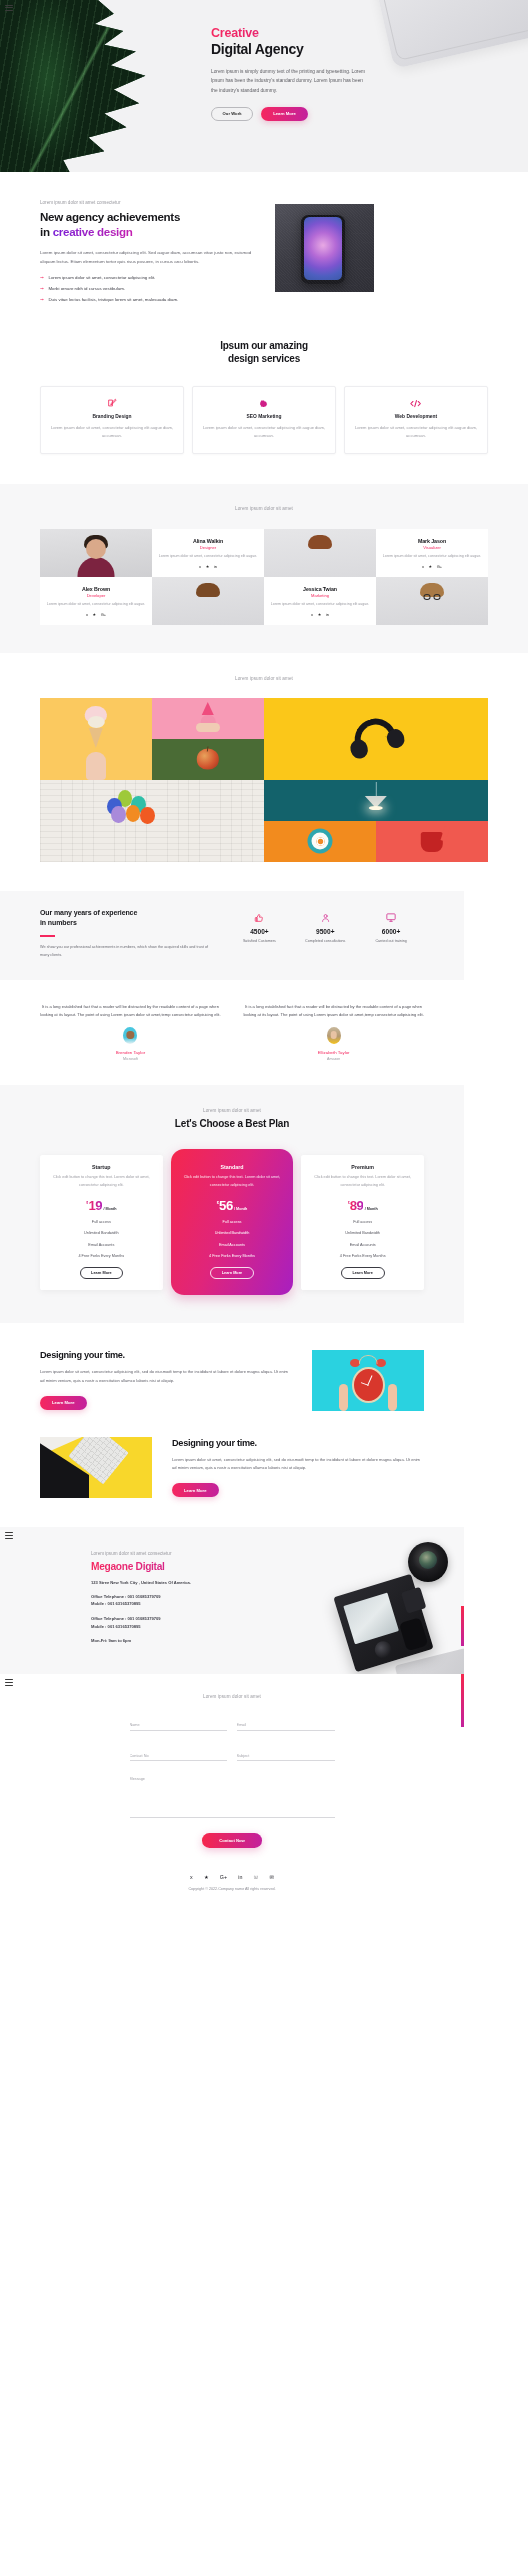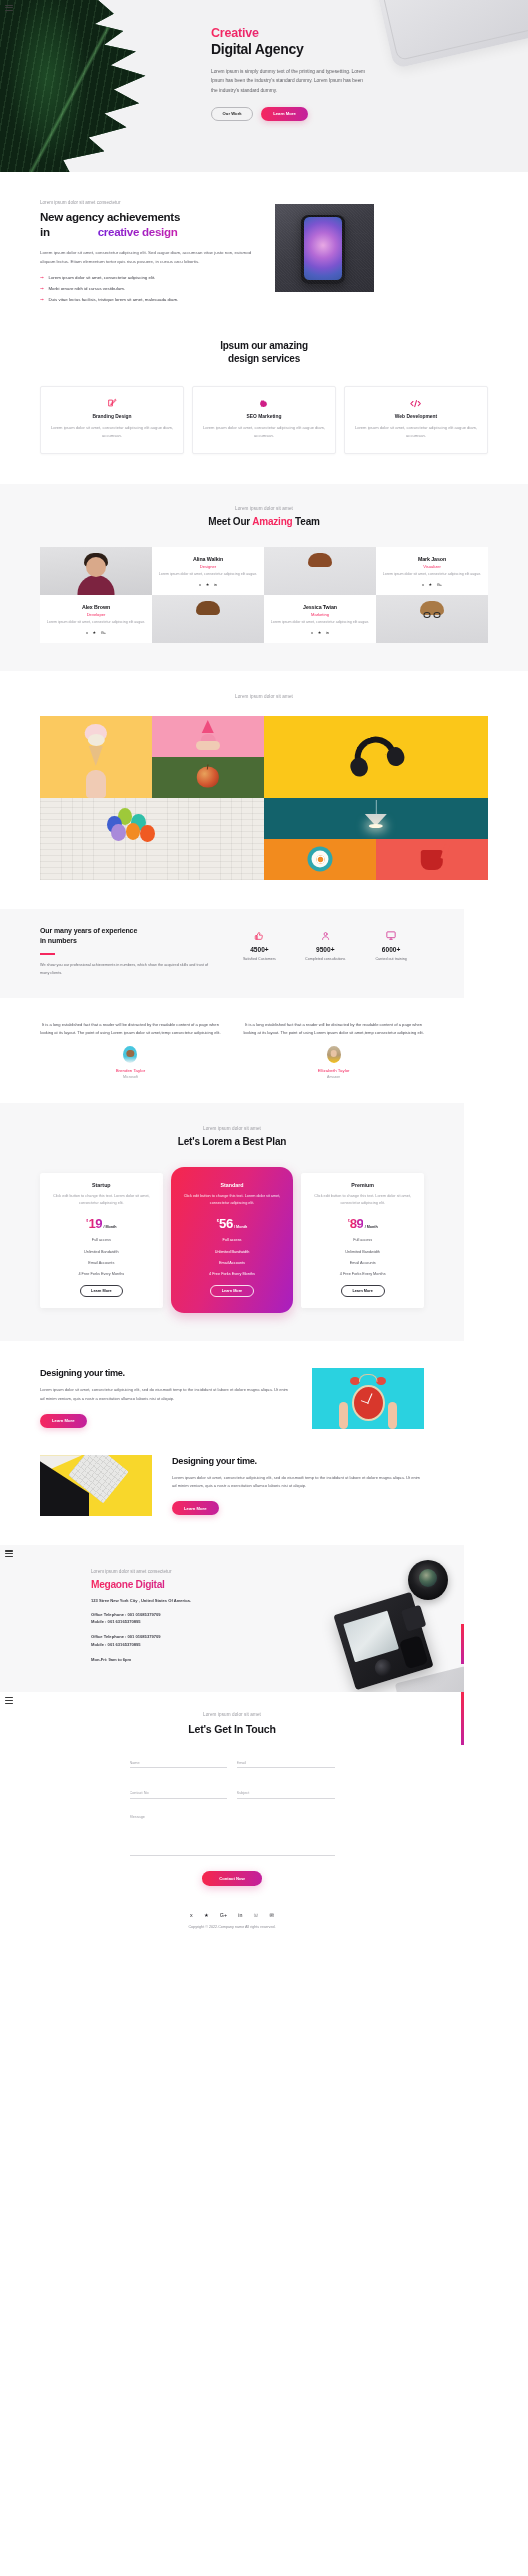--- a/index.html
+++ b/index.html
@@ -78,21 +78,21 @@
   .accent-pink{color:#f5275f;}
   .accent-purple{color:#b21fb8;}
 
   
   .about{display:flex;gap:17px;padding:28px 40px 17px 40px;align-items:flex-start;}
   .about-left{width:218px;}
   .about-eyebrow{font-size:4.6px;color:#9a9aa0;}
   .about-h{font-size:11.6px;font-weight:bold;color:#16161a;line-height:1.28;margin-top:5.3px;letter-spacing:-0.3px;}
   .about-h .grad{
     background:linear-gradient(90deg,#7b1fd6 0%,#c41fb0 100%);
-    -webkit-background-clip:text;background-clip:text;color:transparent;margin-left:45px;
+    -webkit-background-clip:text;background-clip:text;color:transparent;
   }
   .about-p{font-size:4.4px;line-height:2.0;color:#61616a;margin-top:9.2px;}
   .about-list{list-style:none;margin-top:8.6px;}
   .about-list li{display:flex;gap:4.6px;align-items:flex-start;font-size:4.4px;color:#3c3c44;margin-bottom:4px;line-height:1.5;}
   .arrow{color:#f5275f;font-size:4.6px;line-height:1.3;}
   .about-phone{
     width:99px;height:88px;flex:none;margin-top:4px;position:relative;
     background:linear-gradient(150deg,#51515a 0%,#3a3a42 45%,#2e2e35 100%);
     overflow:hidden;
   }
@@ -436,23 +436,20 @@
         </div>
         <div class="svc-title">Web Development</div>
         <div class="svc-desc">Lorem ipsum dolor sit amet, consectetur adipiscing elit augue diam, accumsan.</div>
       </div>
 
     </div>
   </section>
 
   <section class="sec sec-gray team">
     <div class="eyebrow">Lorem ipsum dolor sit amet</div>
-    <h2 class="h2" style="margin-top:4.6px">
-      <span>Meet Our </span><span class="accent-pink">Amazing</span><span> Team</span>
-    </h2>
 
     <div class="team-grid">
 
       <div class="tm-cell">
         <div class="ph ph-a">
             <span class="hair"></span>
           </div>
       </div>
       <div class="tm-cell tm-txt">
         <div class="tm-name">Alina Walkin</div>
@@ -637,21 +634,21 @@
     <div class="t-card">
       <p class="t-quote">It is a long established fact that a reader will be distracted by the readable content of a page when looking at its layout. The point of using Lorem ipsum dolor sit amet,temp consectetur adipisicing elit.</p>
       <div class="t-av b"></div>
       <div class="t-name">Ellizabeth Taylor</div>
       <div class="t-comp">Amazon</div>
     </div>
   </section>
 
   <section class="sec-gray pricing">
     <div class="eyebrow">Lorem ipsum dolor sit amet</div>
-    <h2 class="h2" style="margin-top:4.6px">Let's Lorem a Best Plan</h2>
+    <h2 class="h2" style="margin-top:4.6px">Let's Choose a Best Plan</h2>
 
     <div class="price-grid">
 
       <div class="p-card">
         <div class="p-name">Startup</div>
         <div class="p-desc">Click edit button to change this text. Lorem dolor sit amet, consectetur adipiscing elit.</div>
         <div class="p-price">
           <span class="p-cur">$</span>
           <span class="p-amt">19</span>
           <span class="p-per">/ Month</span>
@@ -766,21 +763,20 @@
     <div class="edge-strip" style="top:79px;height:40px"></div>
   </section>
 
   <section class="cform">
     <div class="hamburger">
       <i></i>
       <i></i>
       <i></i>
     </div>
     <div class="eyebrow">Lorem ipsum dolor sit amet</div>
-    <h2 class="h2" style="margin-top:5.3px;font-size:10.6px">Let's Get In Touch</h2>
 
     <div class="form-wrap">
       <div class="f-row">
         <div class="f-field">
           <input type="text" placeholder="Name" style="">
         </div>
         <div class="f-field">
           <input type="text" placeholder="Email" style="">
         </div>
       </div>

